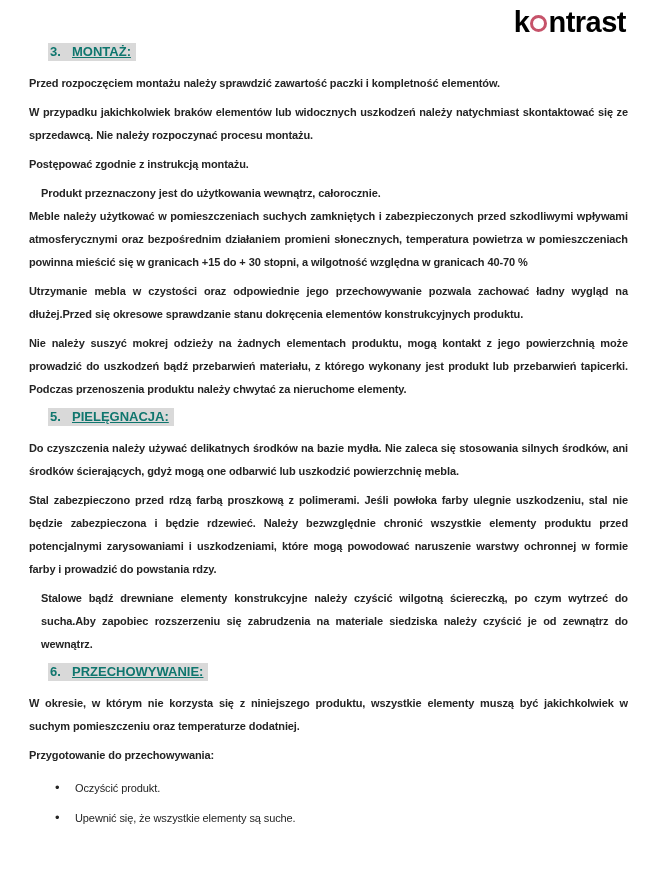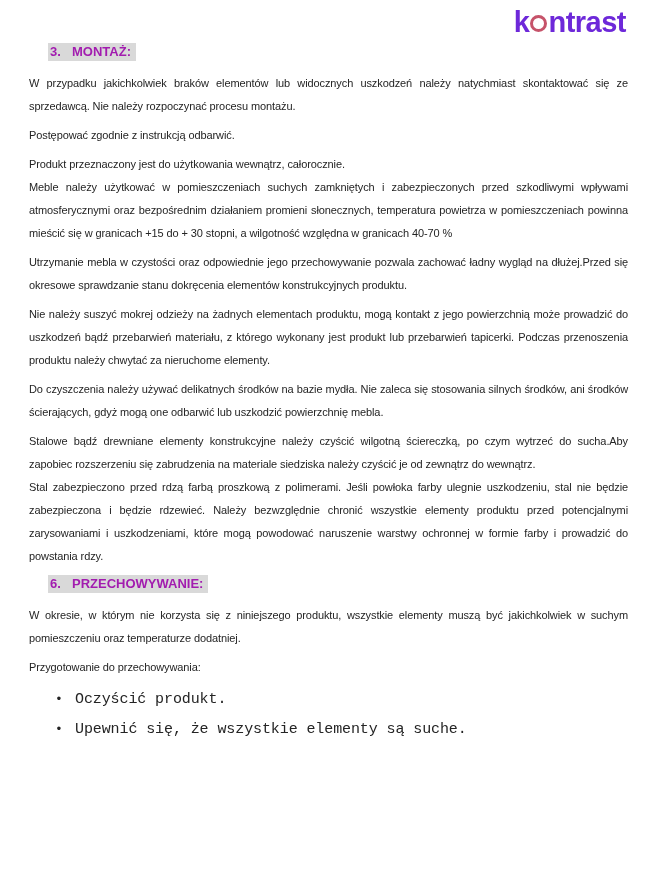--- a/index.html
+++ b/index.html
@@ -9,85 +9,91 @@
     font-family: "Liberation Sans", sans-serif;
     color: var(--text, #242424);
   }
   .page { padding: 6px 28px 0 29px; }
 
   
   .logo-row { text-align: right; height: 34px; line-height: 32px; padding-right: 2px; }
   .logo {
     display: inline-block;
     font-size: 29px; font-weight: bold; letter-spacing: -0.5px;
-    color: #6d28d9; white-space: nowrap;
+    color: #000000; white-space: nowrap;
   }
   .logo .ring {
     display: inline-block; box-sizing: content-box;
     width: 11px; height: 11px;
     border: 3.5px solid var(--brand-red, #c6536a);
     border-radius: 50%;
     vertical-align: 0px; margin: 0 1px;
   }
 
   
   .heading {
     margin: 6px 0 11px 19px;
     font-size: 13px; font-weight: bold; line-height: 19px;
-    color: #a21caf;
+    color: #0f766e;
+    text-decoration: underline;
   }
   .heading.first { margin-top: 2px; }
   .heading.last { margin-top: 6px; margin-bottom: 0; }
   .heading .hl { background: var(--highlight, #d9d9d9); padding: 1px 5px 2px 2px; }
   .heading .num { display: inline-block; min-width: 22px; }
 
   
   p.body {
     margin: 0 0 6px 0;
     font-size: 11px; line-height: 23px; letter-spacing: -0.1px;
     text-align: justify;
+    font-weight: bold;
   }
   p.body.bold { font-weight: bold; }
-  p.body.tight { margin-bottom: 0; }
+  p.body.tight { margin-bottom: 0; margin-left: 12px; }
 
   
   ul.bullets { list-style: none; margin: 4px 0 2px 0; padding: 0; }
   ul.bullets li {
     position: relative; padding-left: 46px;
-    font-size: 15px; line-height: 30px; letter-spacing: -0.1px; font-family: Liberation Mono, monospace;
+    font-size: 11px; line-height: 30px; letter-spacing: -0.1px;
   }
   ul.bullets li::before {
     content: "\2022";
     position: absolute; left: 26px; top: 0;
     font-size: 13px;
   }
 </style>
 </head>
 <body>
 
 <div class="page">
 
   <div class="logo-row">
     <span class="logo"><span>k</span><span class="ring"></span><span>ntrast</span></span>
   </div>
 
   <div class="heading first">
     <span class="hl"><span class="num">3.</span><span>MONTAŻ:</span></span>
   </div>
+  <p class="body bold">Przed rozpoczęciem montażu należy sprawdzić zawartość paczki i kompletność elementów.</p>
   <p class="body">W przypadku jakichkolwiek braków elementów lub widocznych uszkodzeń należy natychmiast skontaktować się ze sprzedawcą. Nie należy rozpoczynać procesu montażu.</p>
-  <p class="body">Postępować zgodnie z instrukcją odbarwić.</p>
+  <p class="body">Postępować zgodnie z instrukcją montażu.</p>
 
   <p class="body tight">Produkt przeznaczony jest do użytkowania wewnątrz, całorocznie.</p>
   <p class="body">Meble należy użytkować w pomieszczeniach suchych zamkniętych i zabezpieczonych przed szkodliwymi wpływami atmosferycznymi oraz bezpośrednim działaniem promieni słonecznych, temperatura powietrza w pomieszczeniach powinna mieścić się w granicach +15 do + 30 stopni, a wilgotność względna w granicach 40-70 %</p>
   <p class="body">Utrzymanie mebla w czystości oraz odpowiednie jego przechowywanie pozwala zachować ładny wygląd na dłużej.Przed się okresowe sprawdzanie stanu dokręcenia elementów konstrukcyjnych produktu.</p>
   <p class="body">Nie należy suszyć mokrej odzieży na żadnych elementach produktu, mogą kontakt z jego powierzchnią może prowadzić do uszkodzeń bądź przebarwień materiału, z którego wykonany jest produkt lub przebarwień tapicerki. Podczas przenoszenia produktu należy chwytać za nieruchome elementy.</p>
 
+  <div class="heading">
+    <span class="hl"><span class="num">5.</span><span>PIELĘGNACJA:</span></span>
+  </div>
   <p class="body">Do czyszczenia należy używać delikatnych środków na bazie mydła. Nie zaleca się stosowania silnych środków, ani środków ścierających, gdyż mogą one odbarwić lub uszkodzić powierzchnię mebla.</p>
+  <p class="body">Stal zabezpieczono przed rdzą farbą proszkową z polimerami. Jeśli powłoka farby ulegnie uszkodzeniu, stal nie będzie zabezpieczona i będzie rdzewieć. Należy bezwzględnie chronić wszystkie elementy produktu przed potencjalnymi zarysowaniami i uszkodzeniami, które mogą powodować naruszenie warstwy ochronnej w formie farby i prowadzić do powstania rdzy.</p>
   <p class="body tight">Stalowe bądź drewniane elementy konstrukcyjne należy czyścić wilgotną ściereczką, po czym wytrzeć do sucha.Aby zapobiec rozszerzeniu się zabrudzenia na materiale siedziska należy czyścić je od zewnątrz do wewnątrz.</p>
-  <p class="body">Stal zabezpieczono przed rdzą farbą proszkową z polimerami. Jeśli powłoka farby ulegnie uszkodzeniu, stal nie będzie zabezpieczona i będzie rdzewieć. Należy bezwzględnie chronić wszystkie elementy produktu przed potencjalnymi zarysowaniami i uszkodzeniami, które mogą powodować naruszenie warstwy ochronnej w formie farby i prowadzić do powstania rdzy.</p>
 
   <div class="heading">
     <span class="hl"><span class="num">6.</span><span>PRZECHOWYWANIE:</span></span>
   </div>
   <p class="body">W okresie, w którym nie korzysta się z niniejszego produktu, wszystkie elementy muszą być jakichkolwiek w suchym pomieszczeniu oraz temperaturze dodatniej.</p>
   <p class="body">Przygotowanie do przechowywania:</p>
   <ul class="bullets">
     <li>Oczyścić produkt.</li>
     <li>Upewnić się, że wszystkie elementy są suche.</li>
   </ul>

